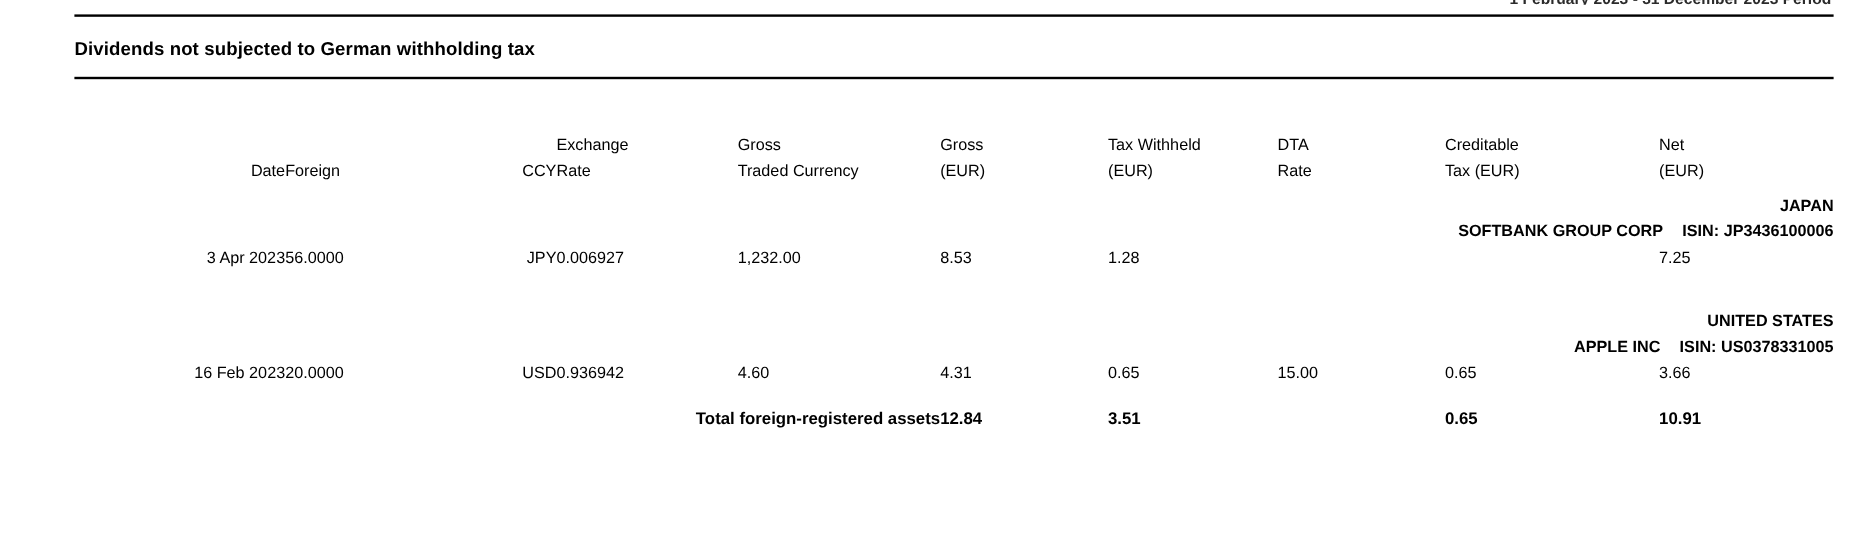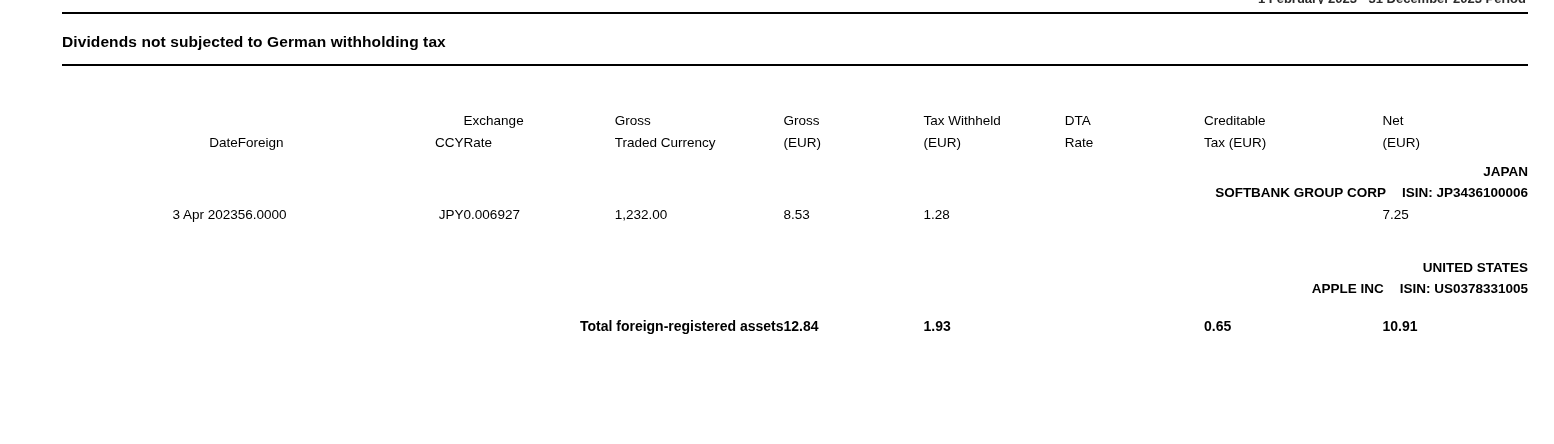--- a/index.html
+++ b/index.html
@@ -213,25 +213,37 @@
         </tr>
 
       <tr class="country-row">
         <td class="l" colspan="10">UNITED STATES</td>
       </tr>
       <tr class="security-row">
         <td class="l nowrap" colspan="10">
           <span>APPLE INC</span><span class="isin">ISIN: US0378331005</span>
         </td>
       </tr>
+      <tr class="data-row">
+        <td class="l">16 Feb 2023</td>
+        <td class="r">20.0000</td>
+        <td class="l" style="padding-left:8px">USD</td>
+        <td class="r">0.936942</td>
+        <td class="r">4.60</td>
+        <td class="r">4.31</td>
+        <td class="r">0.65</td>
+        <td class="r">15.00</td>
+        <td class="r">0.65</td>
+        <td class="r">3.66</td>
+      </tr>
 
       <tr class="total-row">
         <td class="l" colspan="5">Total foreign-registered assets</td>
         <td class="r">12.84</td>
-        <td class="r">1.93</td>
+        <td class="r">3.51</td>
         <td class="r"></td>
         <td class="r">0.65</td>
         <td class="r">10.91</td>
       </tr>
 
     </tbody>
   </table>
 
 </div>
 

